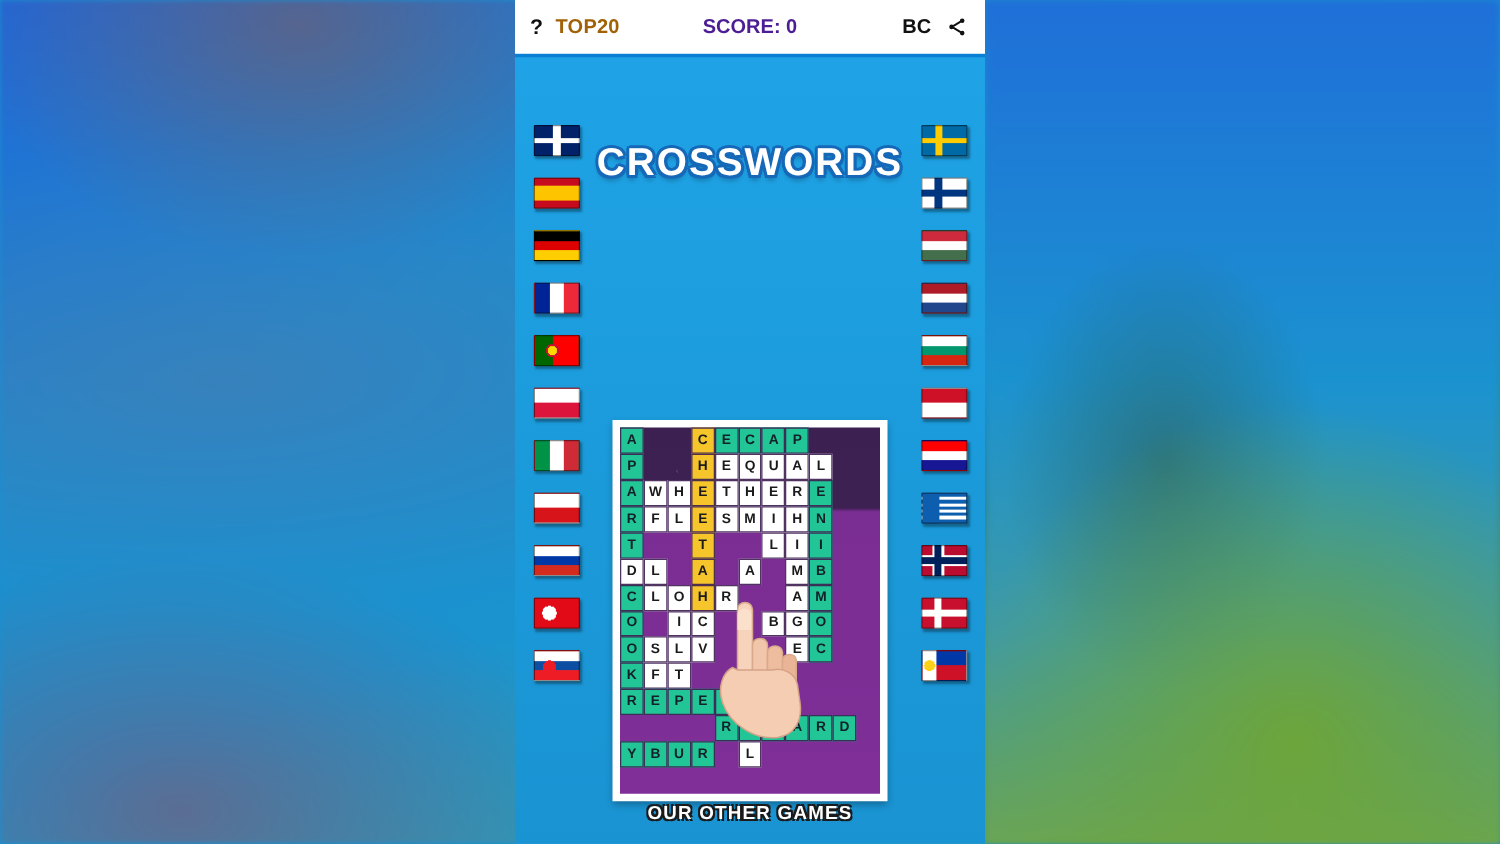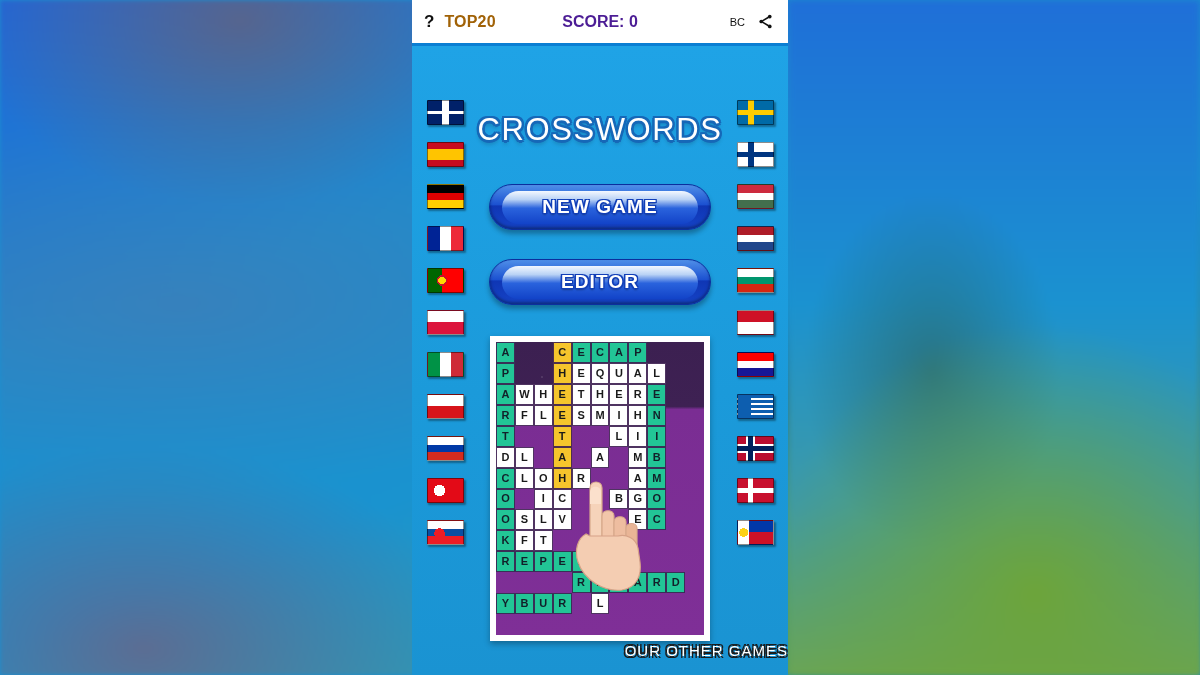--- a/index.html
+++ b/index.html
@@ -45,21 +45,21 @@
     padding:0 14px 0 12px; position:relative;
   }
   #topbar .left{ display:flex; align-items:center; gap:10px; }
   #topbar .qmark{ font-size:17px; font-weight:bold; color:#111; }
   #topbar .top20{ font-size:16px; font-weight:bold; color:#a16207; letter-spacing:.2px;}
   #topbar .score{
     position:absolute; left:50%; transform:translateX(-50%);
     font-size:16px; font-weight:bold; color:#4c1d95;
   }
   #topbar .right{ margin-left:auto; display:flex; align-items:center; gap:12px; }
-  #topbar .bc{ font-size:11px; font-weight:normal; color:#111; }
+  #topbar .bc{ font-size:16px; font-weight:bold; color:#111; }
   .share-ico{ width:17px; height:17px; display:block; }
   #topbar-rule{ height:3px; background:#0b7fd3; }
 
   
   #game{
     position:relative; height:629px;
     background:linear-gradient(180deg,#1fa3e6 0%,#1b9ada 55%,#1a93d2 100%);
   }
 
   
@@ -70,21 +70,21 @@
     width:37px; height:25px; margin:0 auto 17px auto;
     border:1px solid rgba(0,0,0,.45);
     box-shadow:1.5px 2px 2px rgba(0,0,0,.35);
     position:relative; overflow:hidden; border-radius:1px;
     background:#eee;
   }
 
   
   #title{
     position:absolute; left:0; right:0; top:66px; text-align:center;
-    font-size:31px; font-weight:normal; letter-spacing:1.6px; color:#ffffff;
+    font-size:31px; font-weight:bold; letter-spacing:1.6px; color:#ffffff;
     text-shadow:
       -2px -2px 0 #1668b8, 2px -2px 0 #1668b8, -2px 2px 0 #1668b8, 2px 2px 0 #1668b8,
       0 -2.5px 0 #1668b8, 0 2.5px 0 #1668b8, -2.5px 0 0 #1668b8, 2.5px 0 0 #1668b8,
       0 4px 4px rgba(0,0,0,.28);
   }
 
   
   .btn{
     position:absolute; left:50%; transform:translateX(-50%);
     width:222px; height:46px; border-radius:23px;
@@ -136,22 +136,22 @@
   .c-yellow{ background:#f6c52c; color:#1a1a1a; }
 
   
   #finger{
     position:absolute; left:70px; top:128px; width:86px; height:130px;
     pointer-events:none;
   }
 
   
   #footer{
-    position:absolute; left:0; right:0; bottom:16px; text-align:right;
-    font-size:15px; font-weight:normal; color:#ffffff; letter-spacing:1px;
+    position:absolute; left:0; right:0; bottom:16px; text-align:center;
+    font-size:15px; font-weight:bold; color:#ffffff; letter-spacing:1px;
     text-shadow:-1.6px -1.6px 0 #1b1b1b, 1.6px -1.6px 0 #1b1b1b,
                 -1.6px 1.6px 0 #1b1b1b, 1.6px 1.6px 0 #1b1b1b;
   }
 </style>
 </head>
 <body>
 
 <div id="backdrop"></div>
 <div id="backdrop-right"></div>
 
@@ -202,31 +202,21 @@
         <div class="flag" style="background-image: linear-gradient(rgb(206, 17, 38) 0px, rgb(206, 17, 38) 50%, rgb(255, 255, 255) 50%, rgb(255, 255, 255) 100%); background-size: 100% 100%;"></div>
         <div class="flag" style="background-image: linear-gradient(rgb(255, 0, 0) 0px, rgb(255, 0, 0) 33.3%, rgb(255, 255, 255) 33.3%, rgb(255, 255, 255) 66.6%, rgb(23, 23, 150) 66.6%, rgb(23, 23, 150) 100%); background-size: 100% 100%;"></div>
         <div class="flag" style="background-image: linear-gradient(to right, rgb(13, 94, 175) 0px, rgb(13, 94, 175) 38%, transparent 38%), linear-gradient(rgb(13, 94, 175) 0px, rgb(13, 94, 175) 11%, rgb(255, 255, 255) 11%, rgb(255, 255, 255) 22%, rgb(13, 94, 175) 22%, rgb(13, 94, 175) 33%, rgb(255, 255, 255) 33%, rgb(255, 255, 255) 44%, rgb(13, 94, 175) 44%, rgb(13, 94, 175) 55%, rgb(255, 255, 255) 55%, rgb(255, 255, 255) 66%, rgb(13, 94, 175) 66%, rgb(13, 94, 175) 77%, rgb(255, 255, 255) 77%, rgb(255, 255, 255) 88%, rgb(13, 94, 175) 88%, rgb(13, 94, 175) 100%); background-size: 100% 100%;"></div>
         <div class="flag" style="background-image: linear-gradient(to right, transparent 28%, rgb(0, 32, 91) 28%, rgb(0, 32, 91) 44%, transparent 44%), linear-gradient(transparent 38%, rgb(0, 32, 91) 38%, rgb(0, 32, 91) 62%, transparent 62%), linear-gradient(to right, transparent 22%, rgb(255, 255, 255) 22%, rgb(255, 255, 255) 50%, transparent 50%), linear-gradient(transparent 30%, rgb(255, 255, 255) 30%, rgb(255, 255, 255) 70%, transparent 70%), linear-gradient(rgb(186, 12, 47), rgb(186, 12, 47)); background-size: 100% 100%;"></div>
         <div class="flag" style="background-image: linear-gradient(to right, transparent 28%, rgb(255, 255, 255) 28%, rgb(255, 255, 255) 44%, transparent 44%), linear-gradient(transparent 38%, rgb(255, 255, 255) 38%, rgb(255, 255, 255) 62%, transparent 62%), linear-gradient(rgb(200, 16, 46), rgb(200, 16, 46)); background-size: 100% 100%;"></div>
         <div class="flag" style="background-image: linear-gradient(to right bottom, rgb(0, 56, 168) 0px, rgb(0, 56, 168) 0px, transparent 0px), radial-gradient(circle at 16% 50%, rgb(252, 209, 22) 0px, rgb(252, 209, 22) 14%, transparent 14%), linear-gradient(to right, rgb(255, 255, 255) 0px, rgb(255, 255, 255) 32%, transparent 32%), linear-gradient(rgb(0, 56, 168) 0px, rgb(0, 56, 168) 50%, rgb(206, 17, 38) 50%, rgb(206, 17, 38) 100%); background-size: 100% 100%;"></div>
       </div>
 
     <div id="title">CROSSWORDS</div>
 
-    <div class="btn" id="btn-new">
-      <div class="inner">
-          <span class="lbl">NEW GAME</span>
-        </div>
-    </div>
-
-    <div class="btn" id="btn-editor">
-      <div class="inner">
-          <span class="lbl">EDITOR</span>
-        </div>
-    </div>
+
 
     <div id="board-card">
       <div id="board">
           <div class="cell c-green">A</div>
           <div class="cell c-empty"></div>
           <div class="cell c-empty"></div>
           <div class="cell c-yellow">C</div>
           <div class="cell c-green">E</div>
           <div class="cell c-green">C</div>
           <div class="cell c-green">A</div>

